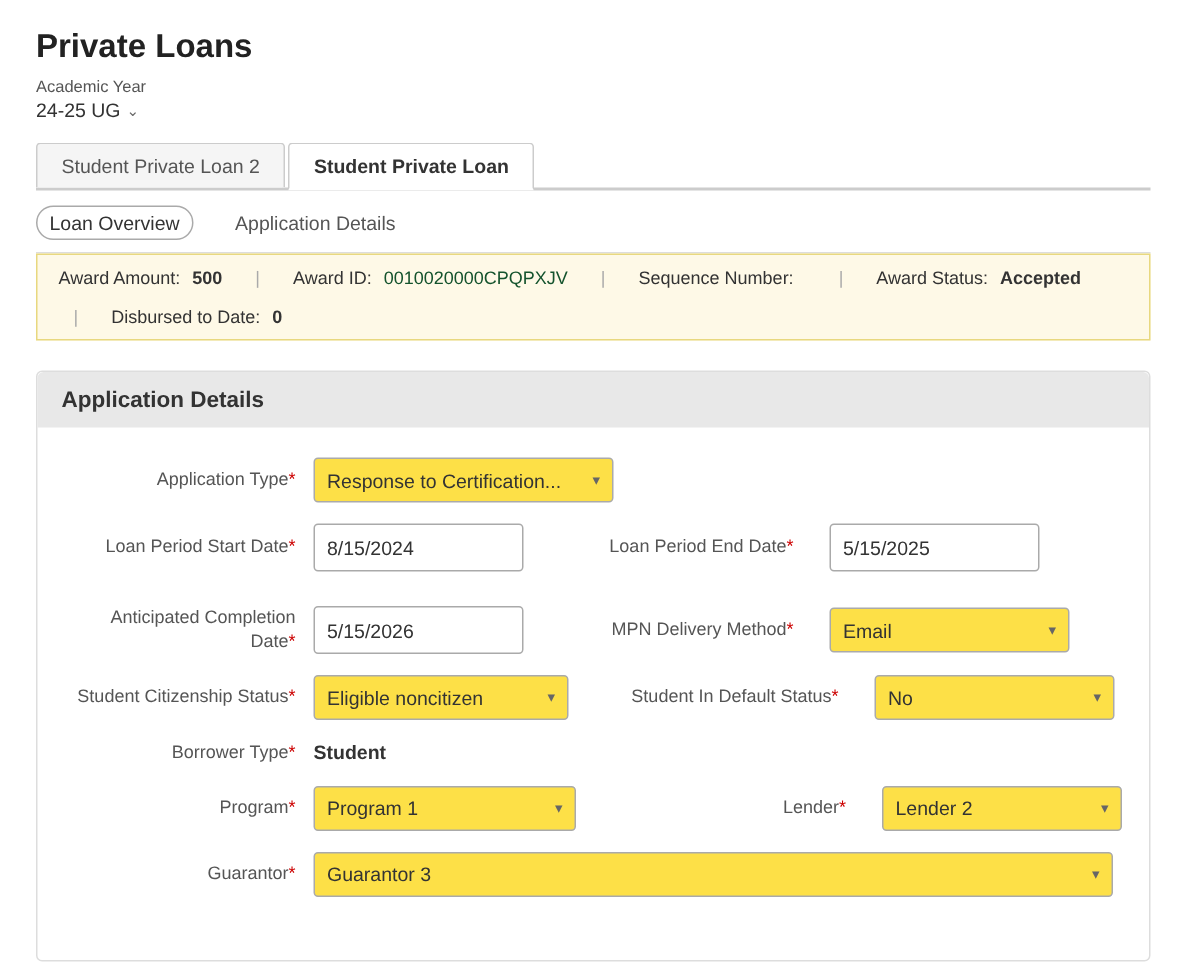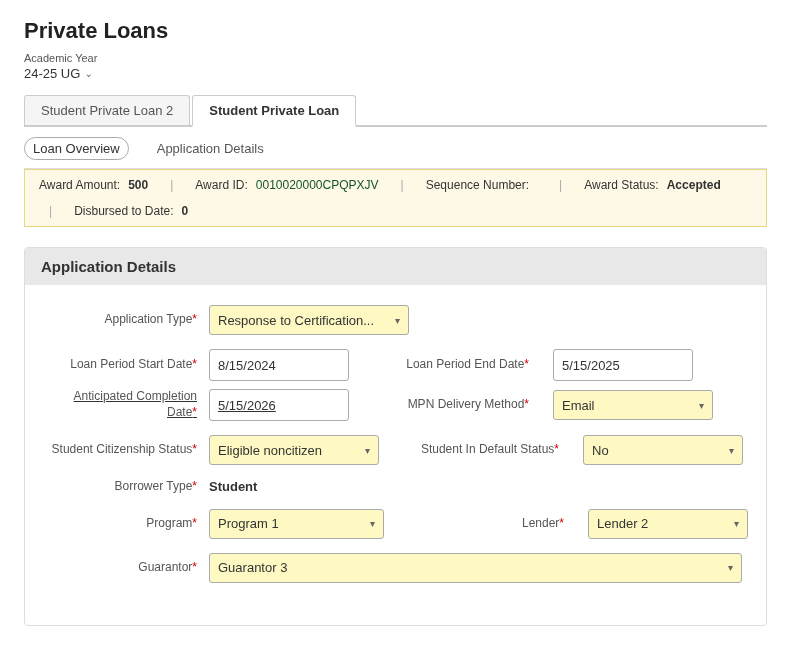--- a/index.html
+++ b/index.html
@@ -179,21 +179,21 @@
     }
 
     .form-control-select {
       flex: 1;
       height: 30px;
       border: 1px solid #aaa;
       border-radius: 3px;
       padding: 0 8px;
       font-size: 13px;
       color: #333;
-      background: #fef9c3;
+      background: #fde047;
       display: flex;
       align-items: center;
       justify-content: space-between;
       cursor: pointer;
     }
 
     .form-control-select .chevron {
       color: #666;
       font-size: 10px;
     }
@@ -267,37 +267,37 @@
       <div style="display:flex; align-items:center; margin-bottom:14px;">
         <div class="form-label">
           <span>Application Type</span><span class="required">*</span>
         </div>
         <div class="form-control-select" style="max-width:200px;">
           <span>Response to Certification...</span>
           <span class="chevron">▾</span>
         </div>
       </div>
 
-      <div style="display:flex; align-items:center; margin-bottom:8px; gap:32px;">
+      <div style="display:flex; align-items:center; margin-bottom:23px; gap:32px;">
         <div style="display:flex; align-items:center;">
           <div class="form-label">
             <span>Loan Period Start Date</span><span class="required">*</span>
           </div>
           <input type="text" class="form-control" style="width: 140px;" value="8/15/2024">
         </div>
         <div style="display:flex; align-items:center;">
           <div class="form-label" style="text-align:right;">
             <span>Loan Period End Date</span><span class="required">*</span>
           </div>
           <input type="text" class="form-control" style="width: 140px; margin-left: 12px;" value="5/15/2025">
         </div>
       </div>
 
       <div style="display:flex; align-items:center; margin-bottom:14px; gap:32px;">
-        <div style="display:flex; align-items:center;text-decoration:underline;">
+        <div style="display:flex; align-items:center;">
           <div class="form-label" style="line-height:1.3;">
             <span>Anticipated Completion Date</span><span class="required">*</span>
           </div>
           <input type="text" class="form-control" style="width: 140px;" value="5/15/2026">
         </div>
         <div style="display:flex; align-items:center;">
           <div class="form-label" style="text-align:right;">
             <span>MPN Delivery Method</span><span class="required">*</span>
           </div>
           <div class="form-control-select" style="width:160px; margin-left:12px;">

